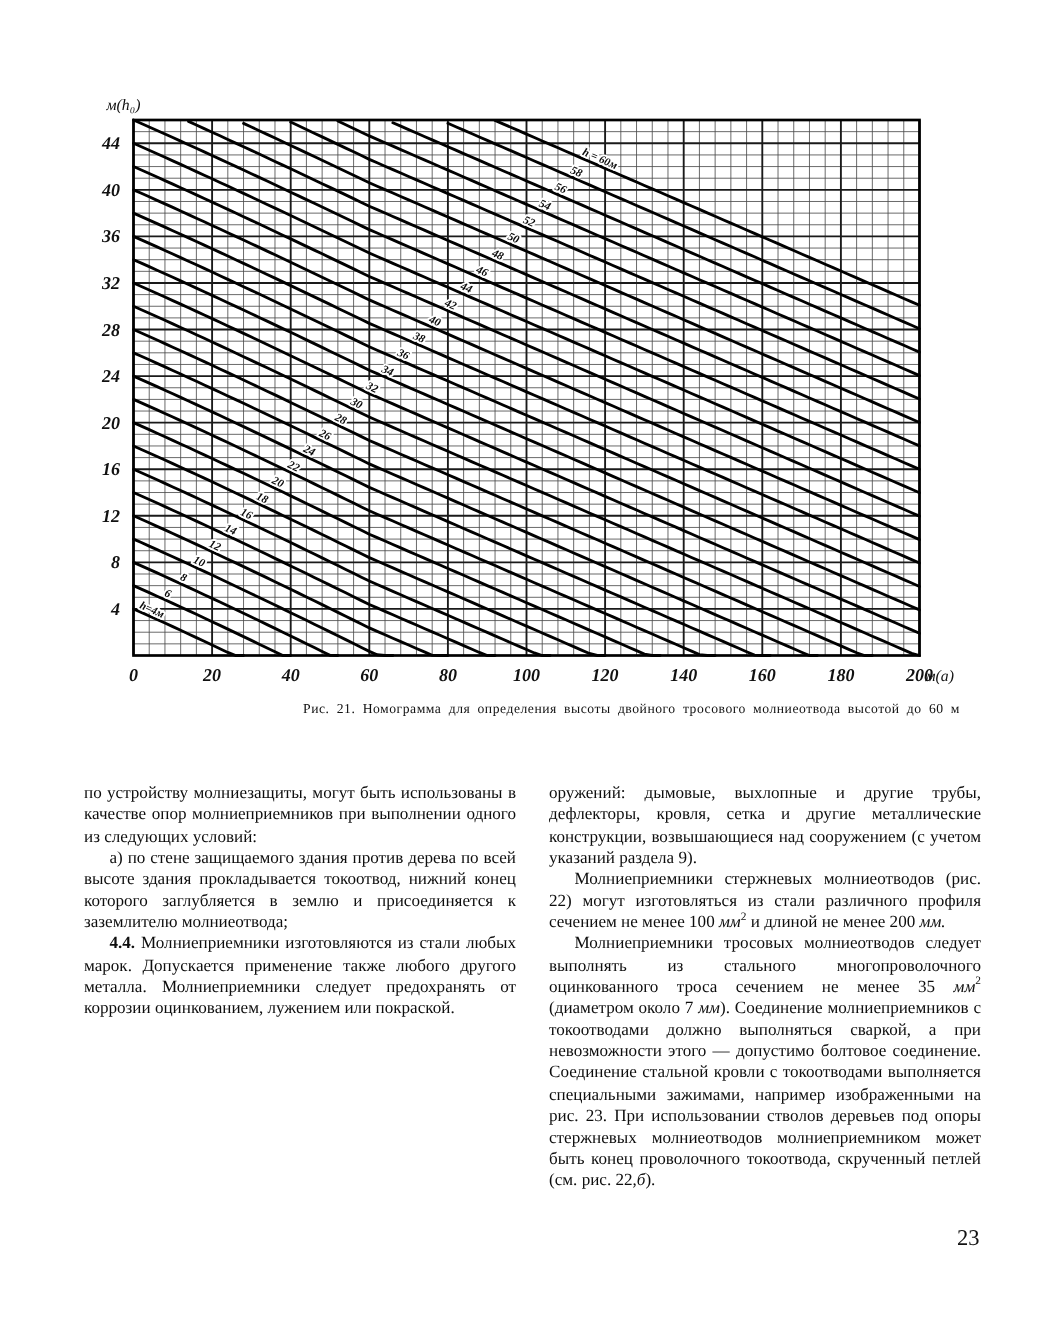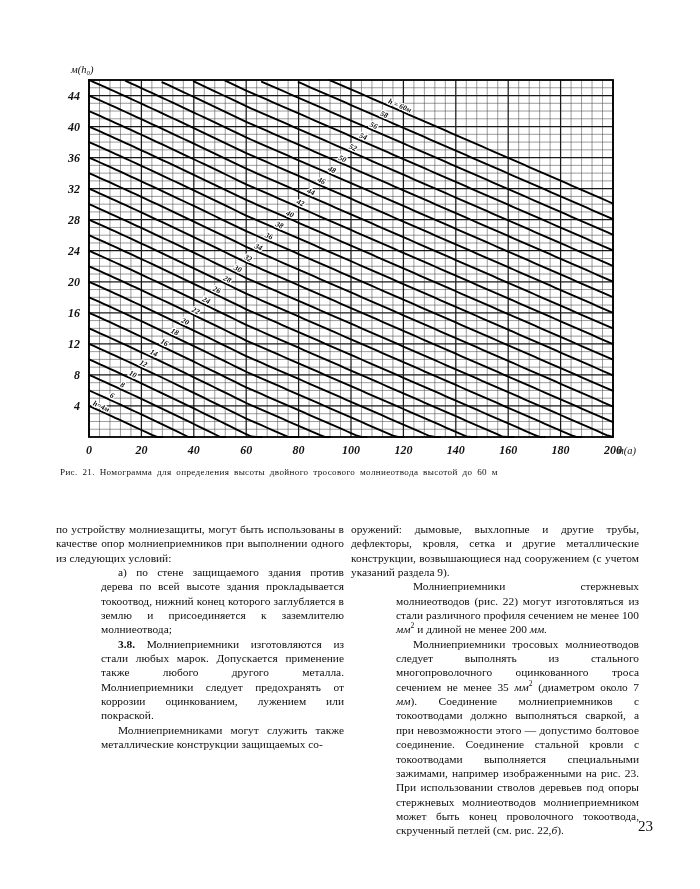--- a/index.html
+++ b/index.html
@@ -27,54 +27,53 @@
     position: absolute;
     left: 0; top: 0;
   }
 
   
   #caption {
     position: absolute;
     left: 60px;
     top: 466px;
     width: 580px;
-    text-align: left;
+    text-align: right;
     font-family: "Liberation Serif", serif;
     font-size: 9.1px;
     letter-spacing: 0.35px;
     word-spacing: 2.2px;
     line-height: 12px;
     color: #111;
   }
 
   
   #body-text {
     position: absolute;
     left: 56px;
     top: 522px;
     width: 598px;
     display: flex;
-    gap: 7px;
+    gap: 22px;
   }
   .col {
     width: 288px;
   }
   .col p {
     margin: 0;
     font-family: "Liberation Serif", serif;
     font-size: 11.4px;
     line-height: 14.35px;
     text-align: justify;
     text-justify: inter-word;
     color: #0d0d0d;
     hyphens: manual;
   }
   .col p.indent {
     text-indent: 17px;
-    margin-left: 45px;
   }
   .col p sup { font-size: 7.6px; vertical-align: super; line-height: 0; }
 
   
   #page-number {
     position: absolute;
     right: 47px;
     top: 818px;
     font-family: "Liberation Serif", serif;
     font-size: 15px;
@@ -336,22 +335,21 @@
       <text x="71" y="73" class="ax-title" text-anchor="start">м(h₀)</text>
     </svg>
 </div>
 
 <div id="caption">Рис. 21. Номограмма для определения высоты двойного тросового молниеотвода высотой до 60 м</div>
 
 <div id="body-text">
   <div class="col" id="col-left">
       <p>по устройству молниезащиты, могут быть использованы в качестве опор молниеприемников при выполнении одного из следующих условий:</p>
       <p class="indent">а) по стене защищаемого здания против дерева по всей высоте здания прокладывается токоотвод, нижний конец которого заглубляется в землю и присоединяется к заземлителю молниеотвода;</p>
-      <p class="indent"><b>3.8.</b> Молниеприемники изготовляются из стали любых марок. Допускается применение также любого другого металла. Молниеприемники следует предохранять от коррозии оцинкованием, лужением или покраской.</p>
-      <p class="indent">Молниеприемниками могут служить также металлические конструкции защищаемых со-</p>
+      <p class="indent"><b>4.4.</b> Молниеприемники изготовляются из стали любых марок. Допускается применение также любого другого металла. Молниеприемники следует предохранять от коррозии оцинкованием, лужением или покраской.</p>
     </div>
   <div class="col" id="col-right">
       <p>оружений: дымовые, выхлопные и другие трубы, дефлекторы, кровля, сетка и другие металлические конструкции, возвышающиеся над сооружением (с учетом указаний раздела 9).</p>
       <p class="indent">Молниеприемники стержневых молниеотводов (рис. 22) могут изготовляться из стали различного профиля сечением не менее 100 <i>мм</i><sup>2</sup> и длиной не менее 200 <i>мм.</i></p>
       <p class="indent">Молниеприемники тросовых молниеотводов следует выполнять из стального многопроволочного оцинкованного троса сечением не менее 35 <i>мм</i><sup>2</sup> (диаметром около 7 <i>мм</i>). Соединение молниеприемников с токоотводами должно выполняться сваркой, а при невозможности этого — допустимо болтовое соединение. Соединение стальной кровли с токоотводами выполняется специальными зажимами, например изображенными на рис. 23. При использовании стволов деревьев под опоры стержневых молниеотводов молниеприемником может быть конец проволочного токоотвода, скрученный петлей (см. рис. 22,<i>б</i>).</p>
     </div>
 </div>
 
 <div id="page-number">23</div>
 

